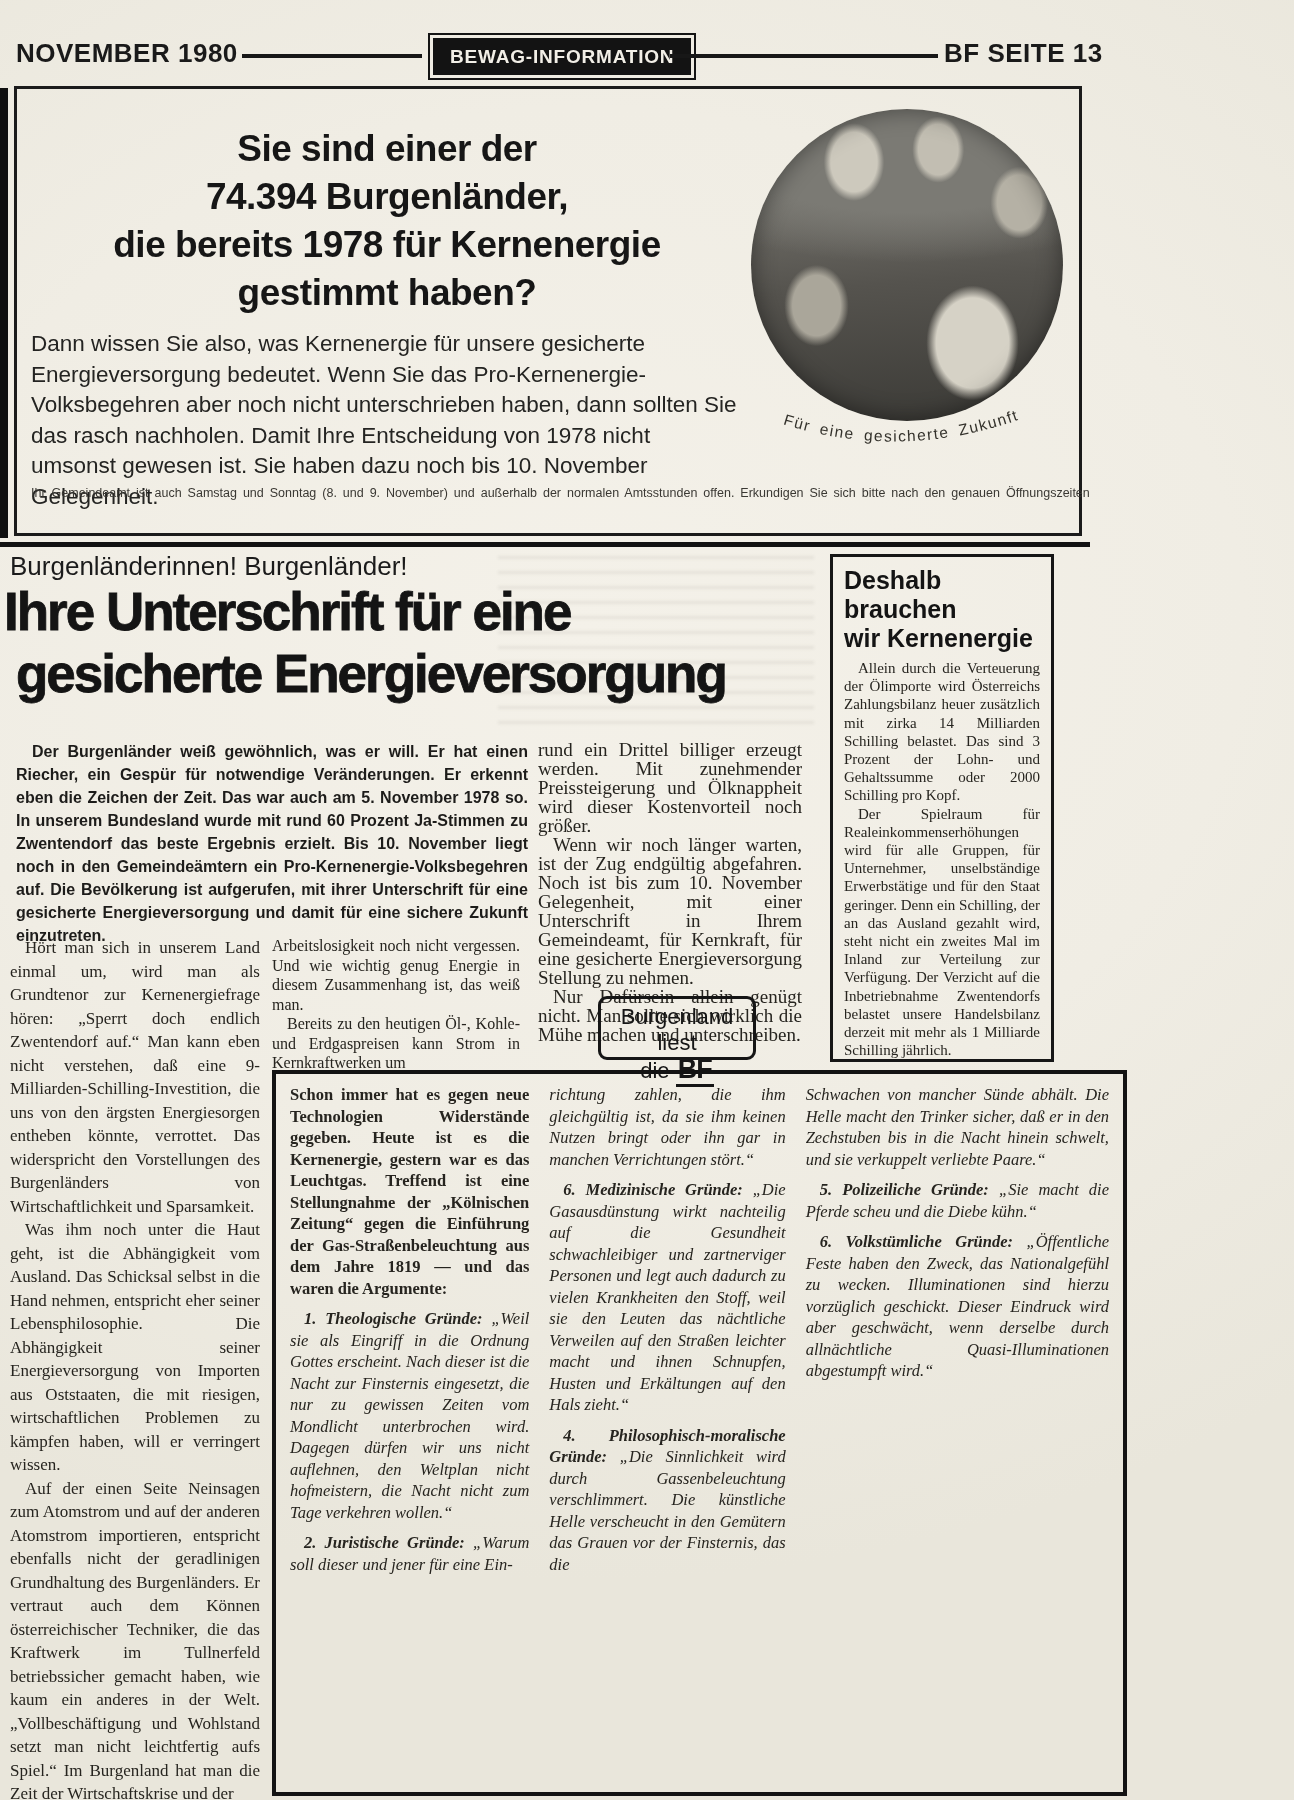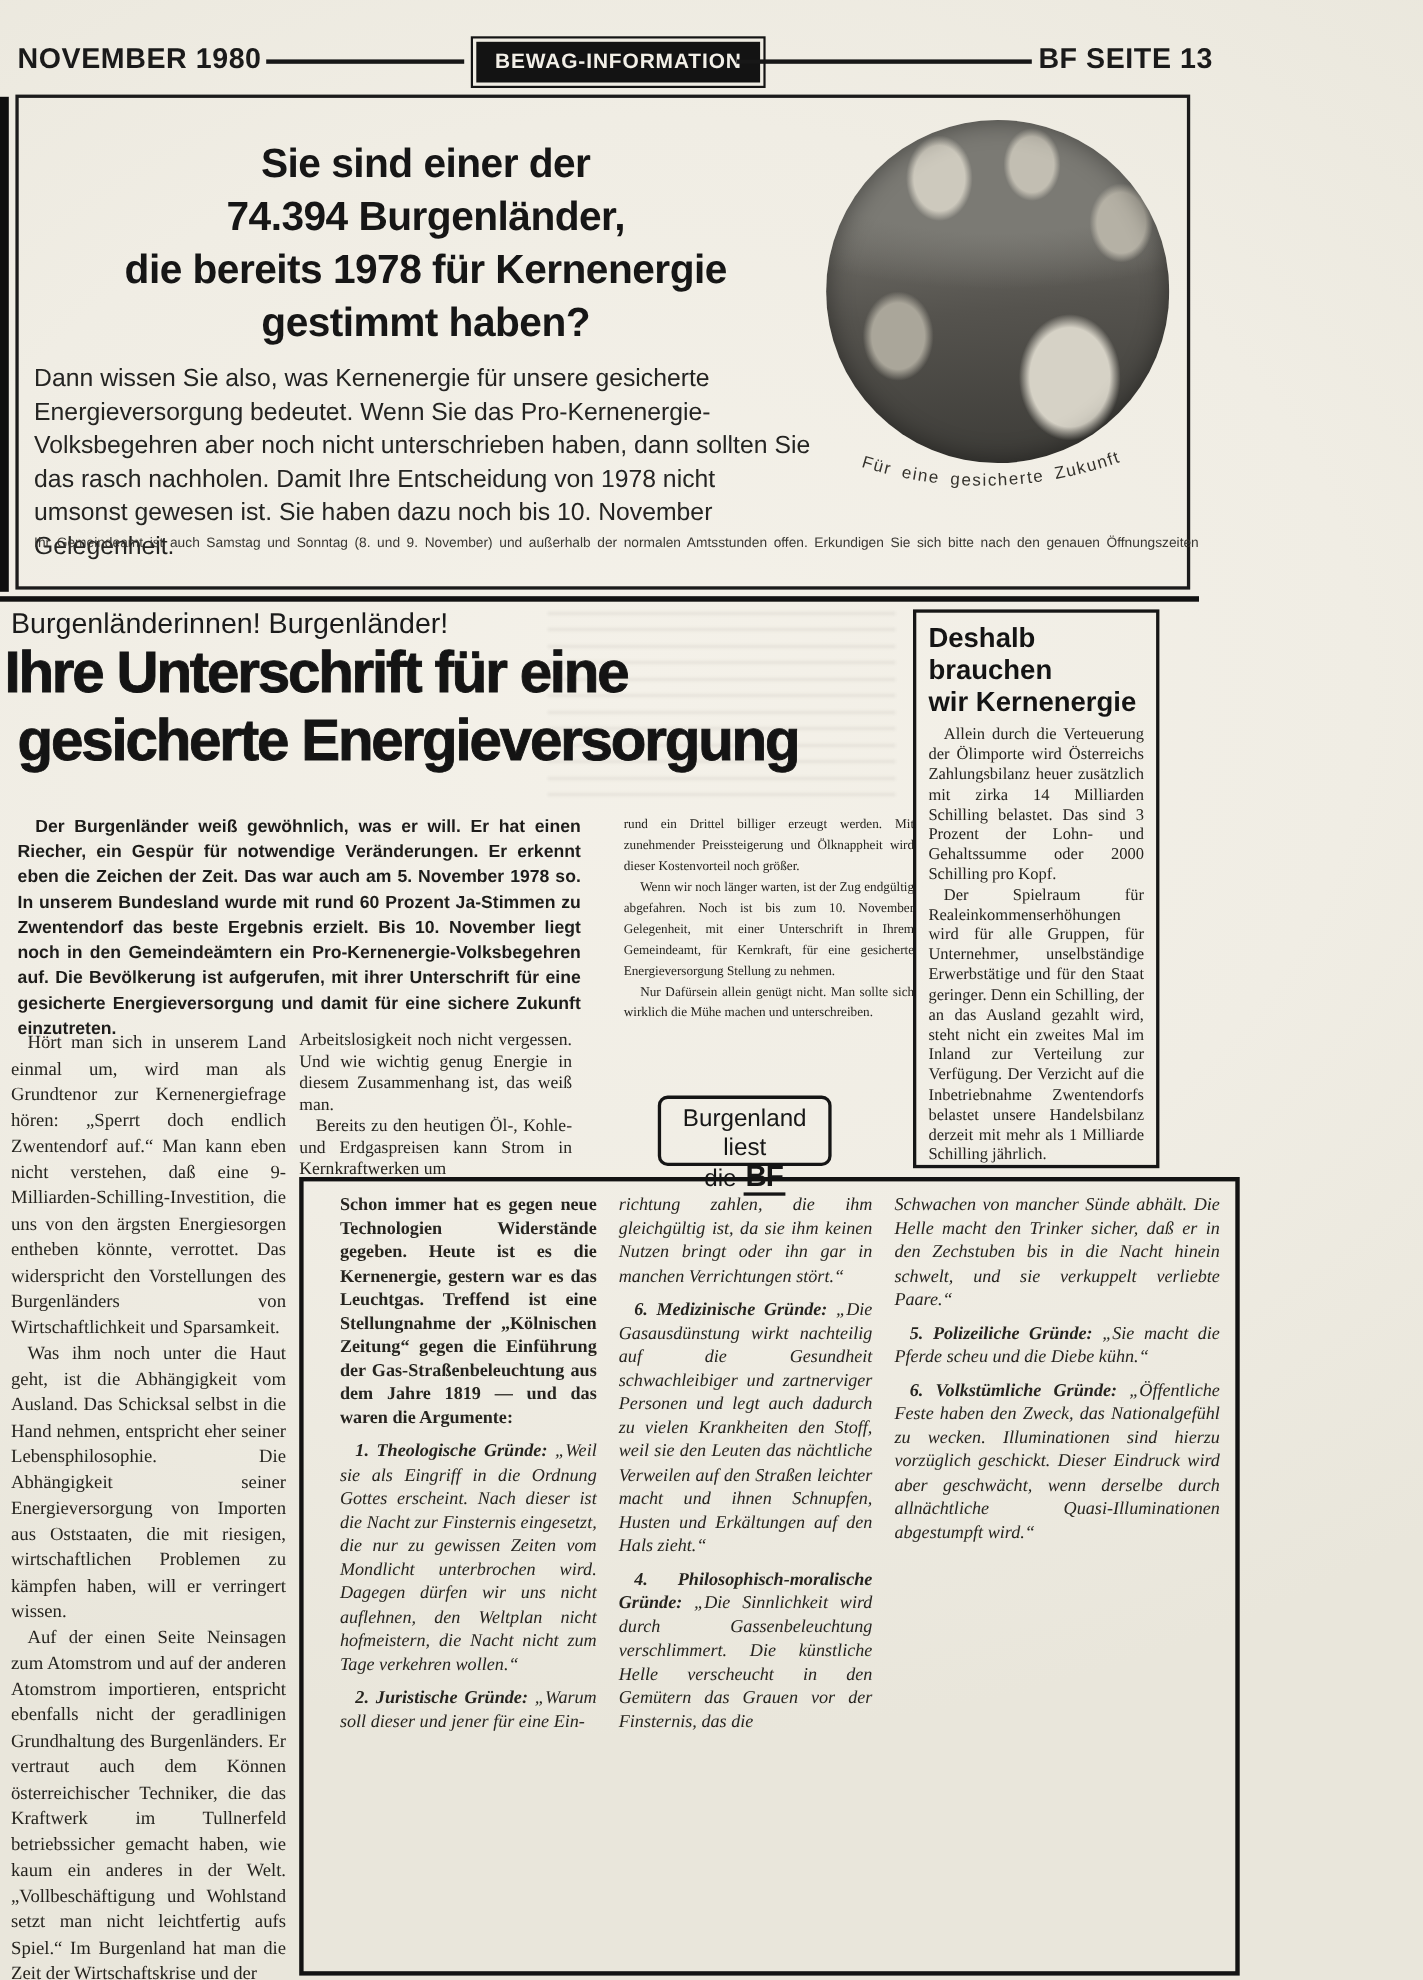--- a/index.html
+++ b/index.html
@@ -48,39 +48,39 @@
   .headline-l1, .headline-l2 { left:4px; font:700 53px/60px "Liberation Sans",sans-serif; letter-spacing:-2px; color:#141414; -webkit-text-stroke:.8px #141414; }
   .headline-l1 { top:582px; }
   .headline-l2 { top:644px;margin-left:12px; }
   .lead { left:16px; top:740px; width:512px; font:700 16px/23px "Liberation Sans",sans-serif; text-align:justify; text-indent:16px; color:#1d1c1a; }
 
   .col { position:absolute; text-align:justify; color:#26241f; font-family:"Liberation Serif","DejaVu Serif",serif; }
   .col p { margin:0; text-indent:15px; }
   .col p.noindent { text-indent:0; }
   .col1 { left:10px;  top:936px; width:250px; font-size:17px;  line-height:23.5px; }
   .col2 { left:272px; top:936px; width:248px; font-size:16px;  line-height:19.5px; }
-  .col3 { left:567px; top:740px; width:264px; font-size:12px;  line-height:19px; }
+  .col3 { left:538px; top:740px; width:264px; font-size:19px;  line-height:19px; }
   .col p.bold { font-weight:400; }
 
   
   .bf-box { left:598px; top:996px; width:158px; height:64px; border:3px solid #151515; border-radius:9px; text-align:center; color:#161616; }
   .bf-line1 { font:400 22px/26px "Liberation Sans",sans-serif; margin-top:5px; }
   .bf-line2 { font:400 22px/26px "Liberation Sans",sans-serif; }
   .bf-logo  { font:800 27px/26px "Liberation Sans",sans-serif; border-bottom:3px solid #151515; padding:0 2px; letter-spacing:-1px; }
 
   
   .sidebar { left:830px; top:554px; width:224px; height:508px; border:3px solid #161616; padding:9px 11px; overflow:hidden; }
   .sidebar .sb-title { font:700 25px/29px "Liberation Sans",sans-serif; color:#141414; }
   .sidebar p { font-family:"Liberation Serif","DejaVu Serif",serif; font-size:15px; line-height:18.2px; text-align:justify; text-indent:14px; color:#26241f; margin:0; }
   .sidebar .sb-body { margin-top:6px; }
 
   
   .feature { left:272px; top:1070px; width:855px; height:726px; border:4px solid #131313; padding:10px 14px; }
   .feature-headline { font:italic 700 40px/1.15 "Liberation Sans",sans-serif; letter-spacing:-1px; color:#131313; -webkit-text-stroke:.6px #131313; margin:4px 0 14px 2px; }
-  .feature-cols { display:flex; gap:20px;margin-left:19px; }
+  .feature-cols { display:flex; gap:20px; }
   .fcol { text-align:justify; font-family:"Liberation Serif","DejaVu Serif",serif; font-size:16.5px; line-height:21.5px; color:#26241f; font-style:italic; }
   .fcol1 { width:243px; } .fcol2 { width:240px; } .fcol3 { width:308px; }
   .fcol p { margin:0 0 9px; text-indent:14px; }
   .fcol p.noindent { text-indent:0; }
   .f-intro, .f-outro { font-style:normal; font-weight:700; }
   .f-label { font-weight:700; }
 
   
   .ghost { left:498px; top:556px; width:316px; height:180px;
     background:repeating-linear-gradient(180deg, rgba(66,62,54,.16) 0 3px, rgba(0,0,0,0) 3px 15px);

